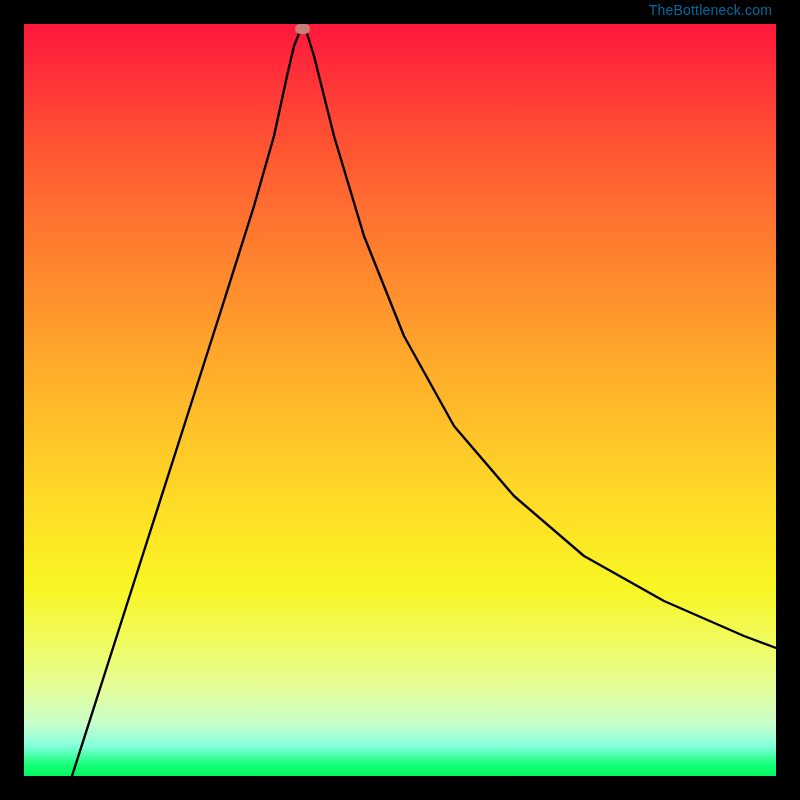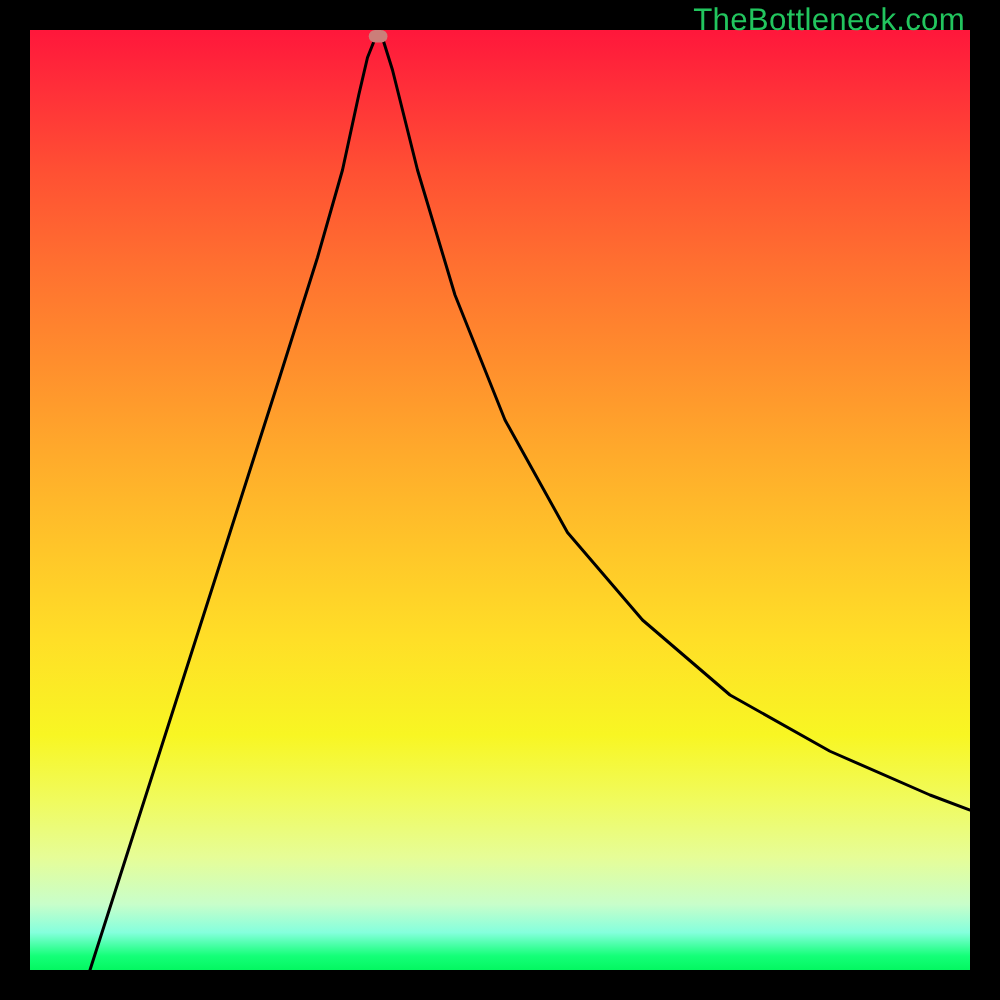--- a/index.html
+++ b/index.html
@@ -27,22 +27,22 @@
       #85ffdd 96%,
       #14ff78 98.5%,
       #04f761 100%
     );
   }
   .attribution {
     position: absolute;
     top: 2px;
     right: 28px;
     font-family: Arial, Helvetica, sans-serif;
-    font-size: 25px;
-    color: #22c55e;
+    font-size: 14px;
+    color: #0369a1;
     font-weight: 400;
     letter-spacing: 0.2px;
   }
   svg.curve {
     position: absolute;
     left: 24px;
     top: 24px;
     width: 752px;
     height: 752px;
   }

